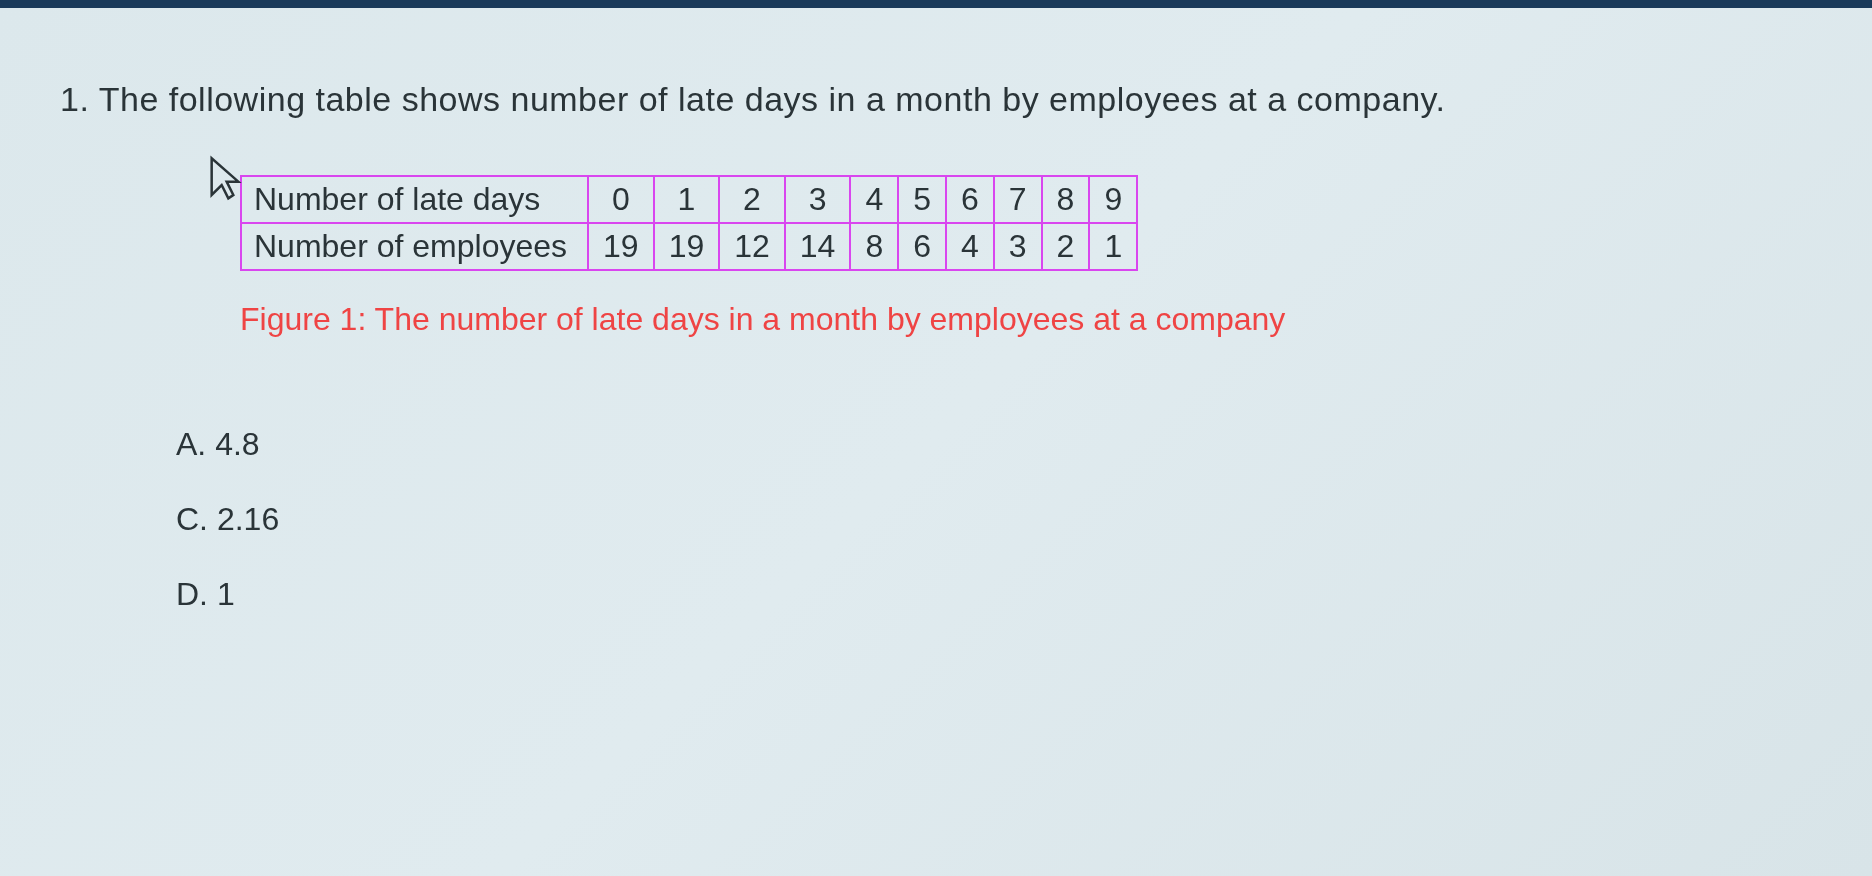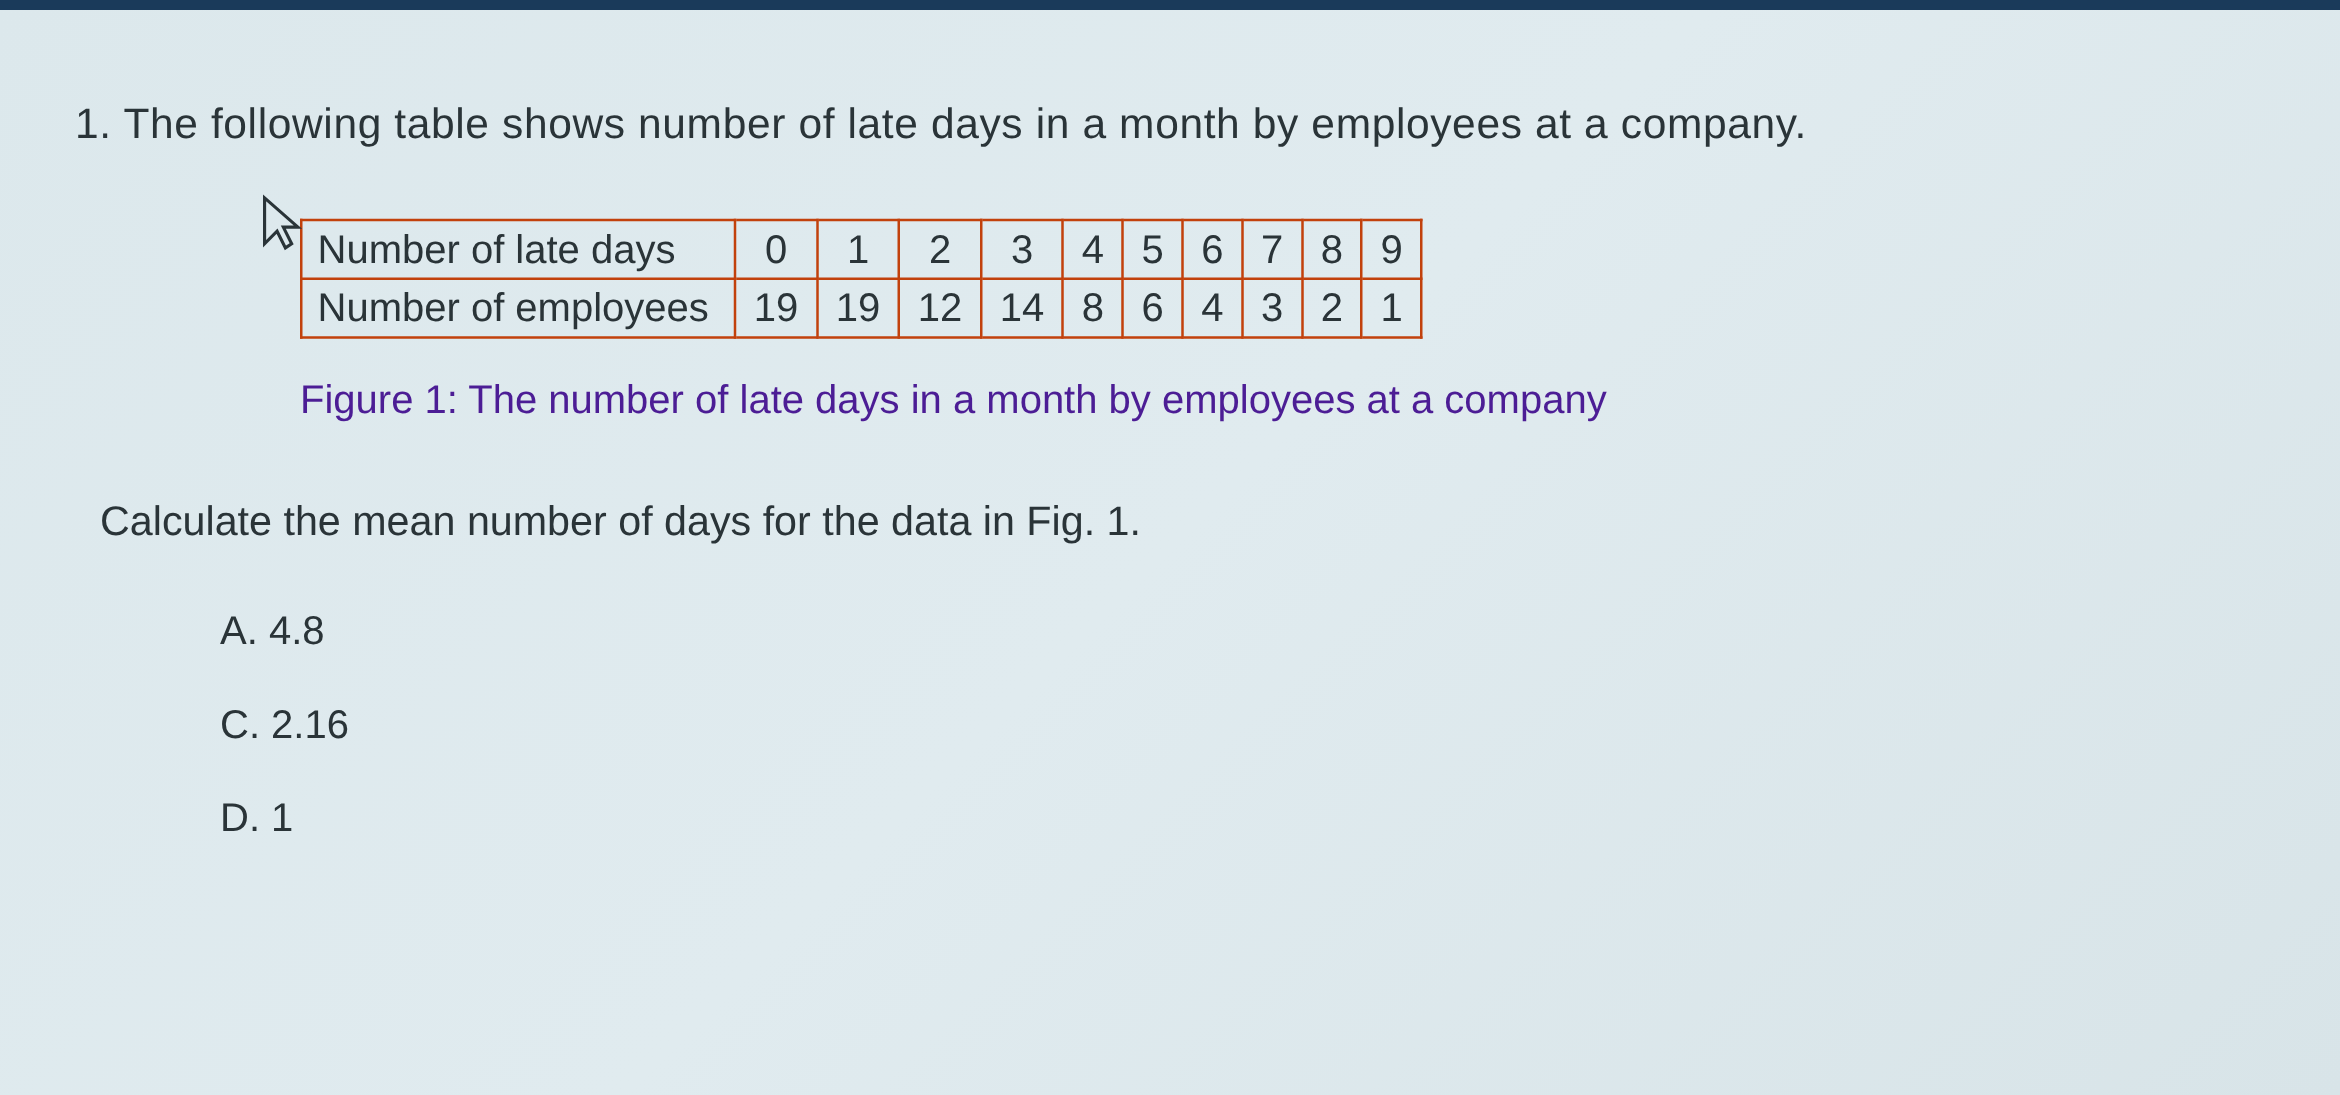--- a/index.html
+++ b/index.html
@@ -48,35 +48,35 @@
       left: -35px;
       top: -20px;
       width: 40px;
       height: 50px;
     }
     table {
       border-collapse: collapse;
       font-size: 32px;
     }
     td {
-      border: 2px solid #c2410c;
+      border: 2px solid #d946ef;
       padding: 4px 14px;
       text-align: center;
       color: #2a3438;
     }
     td.row-label {
       text-align: left;
       padding-left: 12px;
       padding-right: 20px;
     }
     .figure-caption {
       margin-left: 180px;
       font-size: 32px;
-      color: #4c1d95;
-      margin-bottom: 60px;
+      color: #ef4444;
+      margin-bottom: 88px;
     }
     .instruction {
       font-size: 33px;
       color: #2a3438;
       margin-bottom: 50px;
       margin-left: 20px;
     }
     .options {
       margin-left: 116px;
     }
@@ -126,20 +126,19 @@
         <td>3</td>
         <td>2</td>
         <td>1</td>
       </tr>
     </tbody>
       </table>
   </div>
 
   <div class="figure-caption">Figure 1: The number of late days in a month by employees at a company</div>
 
-  <div class="instruction">Calculate the mean number of days for the data in Fig. 1.</div>
 
   <div class="options">
     <div class="option">A. 4.8</div>
     <div class="option">C. 2.16</div>
     <div class="option">D. 1</div>
   </div>
 </div>
 
 </body></html>

